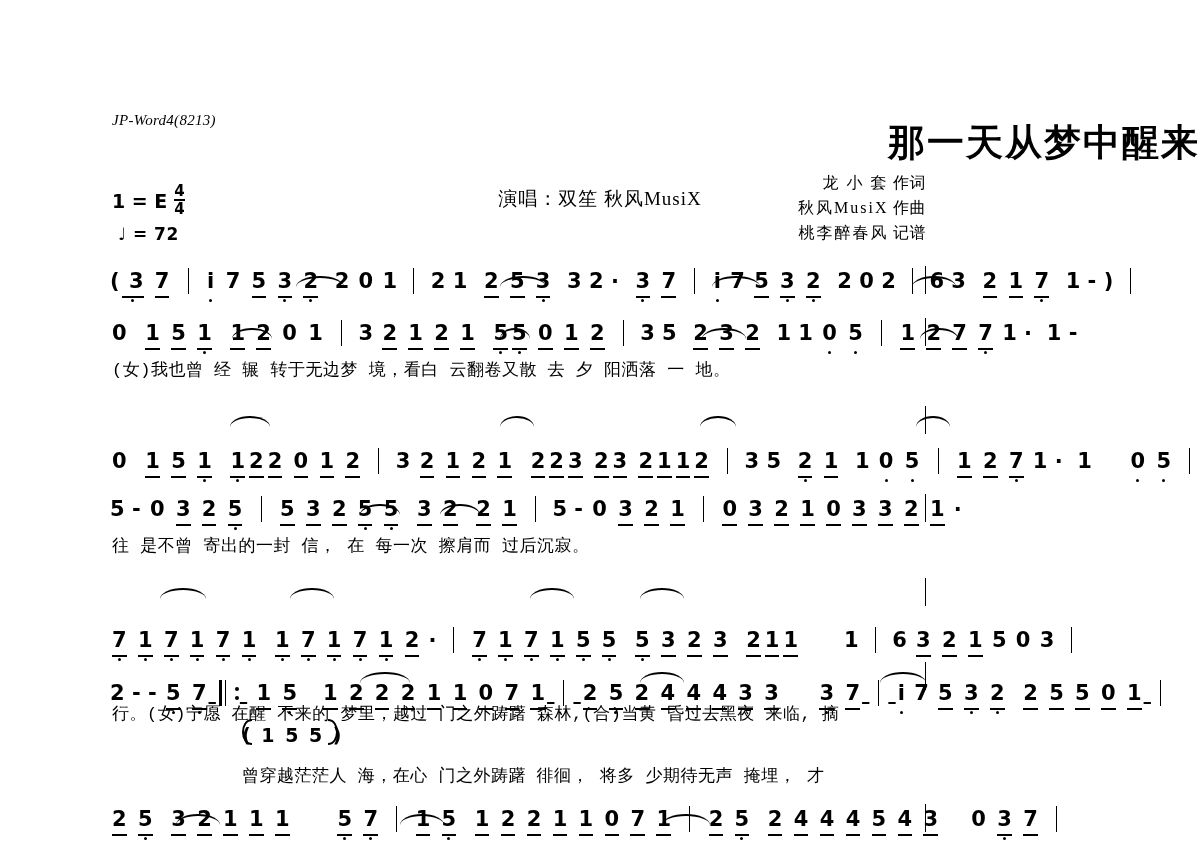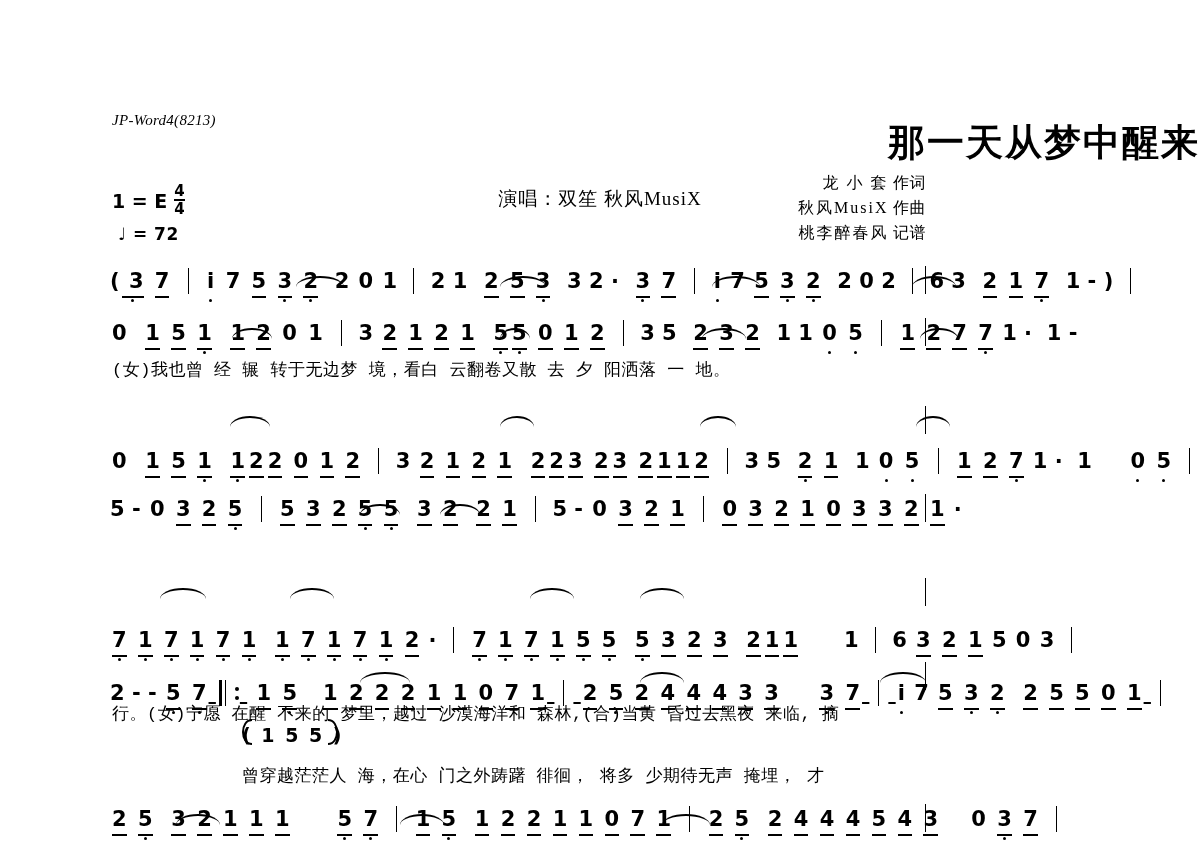--- a/index.html
+++ b/index.html
@@ -264,41 +264,42 @@
 
   <div class="line" style="top:496px;">
     <span class="seg">5 - <span class="note">0</span> <span class="note u">3</span> <span class="note u">2</span> <span class="note u dotu">5</span></span>
     <span class="bar"></span>
     <span class="seg"><span class="note u">5</span> <span class="note u">3</span> <span class="note u">2</span> <span class="note u dotu">5</span> <span class="note u dotu">5</span>&nbsp; <span class="note u">3</span> <span class="note u">2</span>&nbsp; <span class="note u">2</span> <span class="note u">1</span></span>
     <span class="bar"></span>
     <span class="seg">5 - <span class="note">0</span> <span class="note u">3</span> <span class="note u">2</span> <span class="note u">1</span></span>
     <span class="bar"></span>
     <span class="seg"><span class="note u">0</span> <span class="note u">3</span> <span class="note u">2</span> <span class="note u">1</span> <span class="note u">0</span> <span class="note u">3</span> <span class="note u">3</span> <span class="note u">2</span> <span class="note u">1</span> ·</span>
   </div>
+  <div class="lyric" style="top:534px;">往      是不曾   寄出的一封  信，    在      每一次     擦肩而   过后沉寂。</div>
 
   <div class="line" style="top:580px;margin-top:47px;">
     <span class="seg"><span class="note u dotu">7</span> <span class="note u dotu">1</span> <span class="note u dotu">7</span> <span class="note u dotu">1</span> <span class="note u dotu">7</span> <span class="note u dotu">1</span>&nbsp; <span class="note u dotu">1</span> <span class="note u dotu">7</span> <span class="note u dotu">1</span> <span class="note u dotu">7</span> <span class="note u dotu">1</span> <span class="note u">2</span> ·</span>
     <span class="bar"></span>
     <span class="seg"><span class="note u dotu">7</span> <span class="note u dotu">1</span> <span class="note u dotu">7</span> <span class="note u dotu">1</span> <span class="note u dotu">5</span> <span class="note u dotu">5</span>&nbsp; <span class="note u dotu">5</span> <span class="note u">3</span> <span class="note u">2</span> <span class="note u">3</span>&nbsp; <span class="note u">2</span><span class="note u">1</span><span class="note u">1</span>&nbsp;&nbsp;&nbsp;&nbsp;&nbsp; 1</span>
     <span class="bar"></span>
     <span class="seg">6 <span class="note u">3</span> <span class="note u">2</span> <span class="note u">1</span> 5 <span class="note">0</span> 3</span>
     <span class="bar"></span>
   </div>
 
   <div class="line" style="top:680px;text-decoration:underline;">
     <span class="seg">2 - - <span class="note u dotu">5</span> <span class="note u dotu">7</span></span>
     <span class="repeat-start"></span><span class="repeat-dots"></span>
     <span class="seg">&nbsp;<span class="note u">1</span> <span class="note u dotu">5</span>&nbsp;&nbsp; <span class="note u">1</span> <span class="note u">2</span> <span class="note u">2</span> <span class="note u">2</span> <span class="note u">1</span> <span class="note u">1</span> <span class="note u">0</span> <span class="note u">7</span> <span class="note u">1</span></span>
     <span class="bar"></span>
     <span class="seg"><span class="note u">2</span> <span class="note u dotu">5</span> <span class="note u">2</span> <span class="note u">4</span> <span class="note u">4</span> <span class="note u">4</span> <span class="note u">3</span> <span class="note u">3</span>&nbsp;&nbsp;&nbsp;&nbsp; <span class="note u dotu">3</span> <span class="note u">7</span></span>
     <span class="bar"></span>
     <span class="seg"><span class="note dotu">i</span> 7 <span class="note u">5</span> <span class="note u dotu">3</span> <span class="note u dotu">2</span>&nbsp; <span class="note u">2</span> <span class="note u">5</span> <span class="note u">5</span> <span class="note u">0</span> <span class="note u">1</span></span>
     <span class="bar"></span>
   </div>
-  <div class="lyric" style="top:702px;">行。(女)宁愿  在醒  不来的 梦里，越过 沙漠海洋和 森林,(合)当黄 昏过去黑夜 来临, 摘</div>
+  <div class="lyric" style="top:702px;">行。(女)宁愿  在醒  不来的 梦里，越过 门之外踌躇 森林,(合)当黄 昏过去黑夜 来临, 摘</div>
 
   <div class="bracket-group" style="left:242px; top:724px;">( 1 5 5 )</div>
   <div class="lyric" style="top:764px; left:242px;">曾穿越茫茫人  海，在心 门之外踌躇 徘徊，   将多 少期待无声 掩埋， 才</div>
 
   <div class="line" style="top:806px;">
     <span class="seg"><span class="note u">2</span> <span class="note u dotu">5</span>&nbsp; <span class="note u">3</span> <span class="note u">2</span> <span class="note u">1</span> <span class="note u">1</span> <span class="note u">1</span>&nbsp;&nbsp;&nbsp;&nbsp;&nbsp; <span class="note u dotu">5</span> <span class="note u dotu">7</span></span>
     <span class="bar"></span>
     <span class="seg"><span class="note u">1</span> <span class="note u dotu">5</span>&nbsp; <span class="note u">1</span> <span class="note u">2</span> <span class="note u">2</span> <span class="note u">1</span> <span class="note u">1</span> <span class="note u">0</span> <span class="note u">7</span> <span class="note u">1</span></span>
     <span class="bar"></span>
     <span class="seg"><span class="note u">2</span> <span class="note u dotu">5</span>&nbsp; <span class="note u">2</span> <span class="note u">4</span> <span class="note u">4</span> <span class="note u">4</span> <span class="note u">5</span> <span class="note u">4</span> <span class="note u">3</span>&nbsp;&nbsp;&nbsp; <span class="note">0</span> <span class="note u dotu">3</span> <span class="note u">7</span></span>

